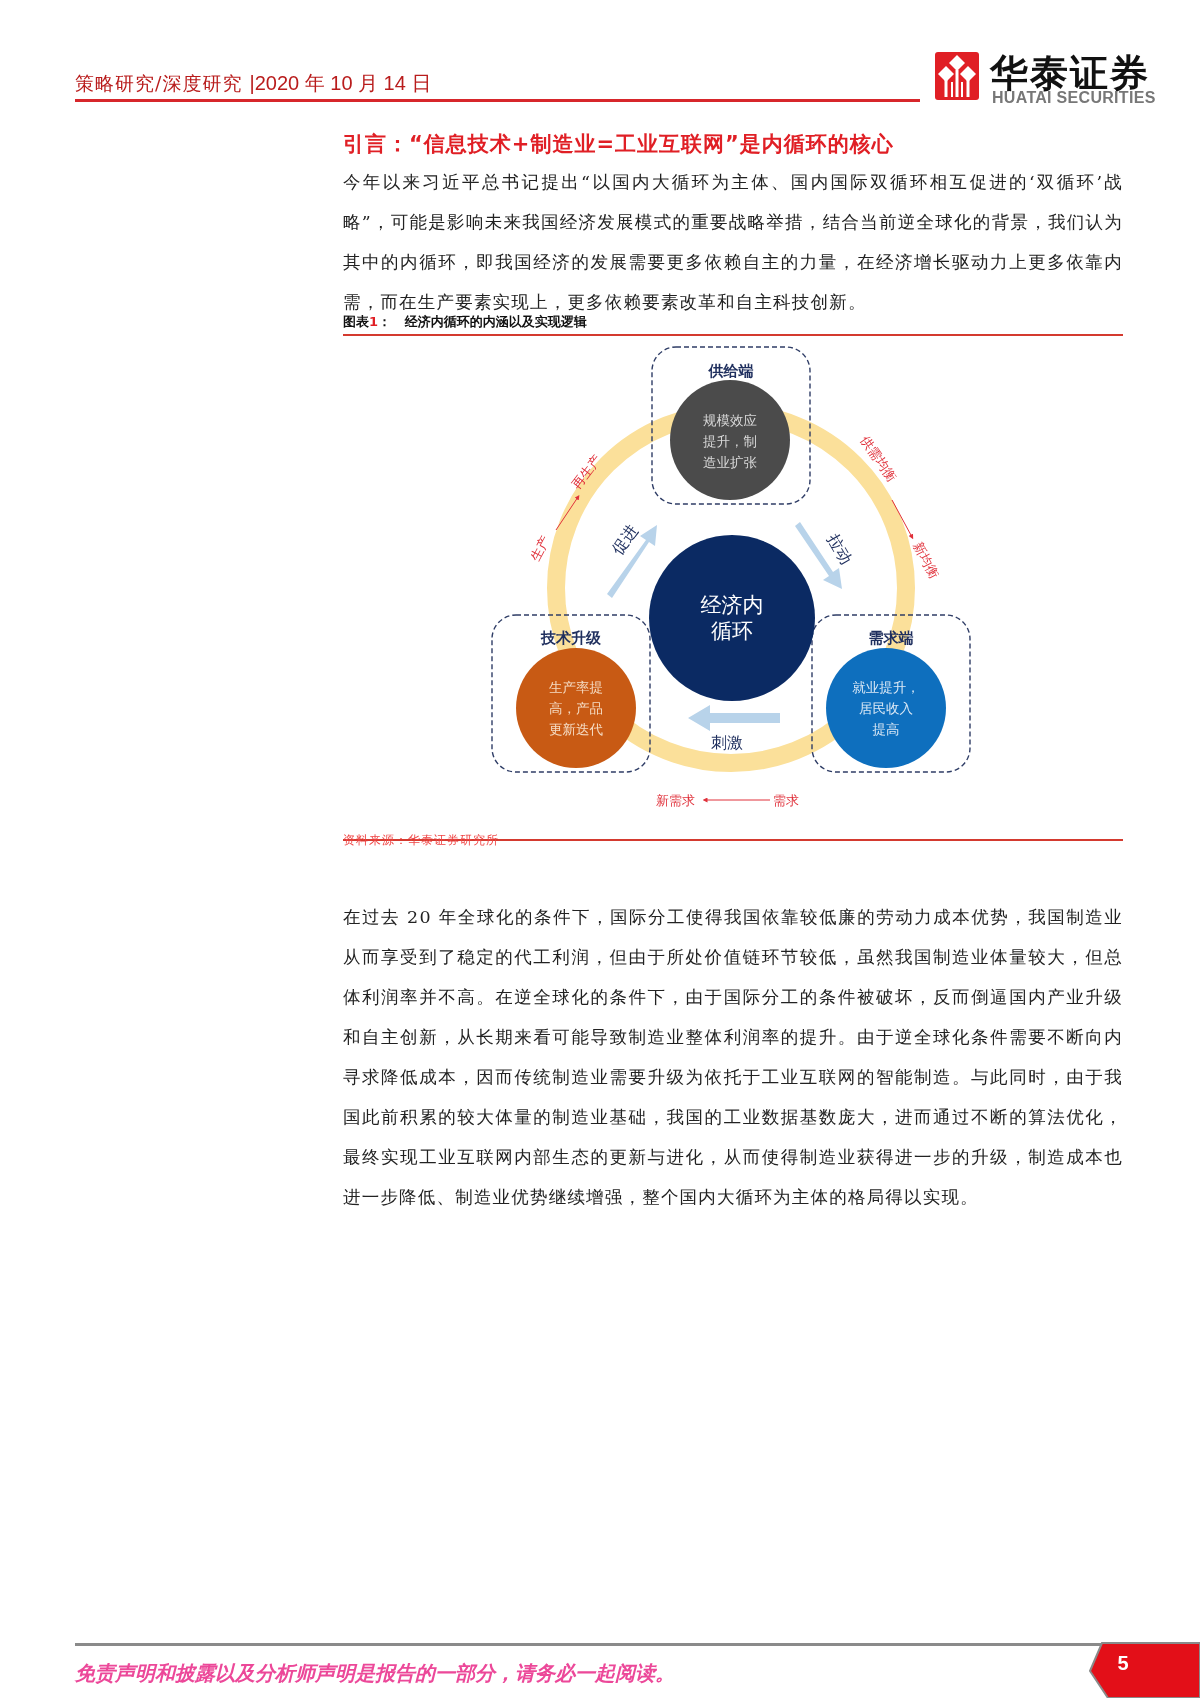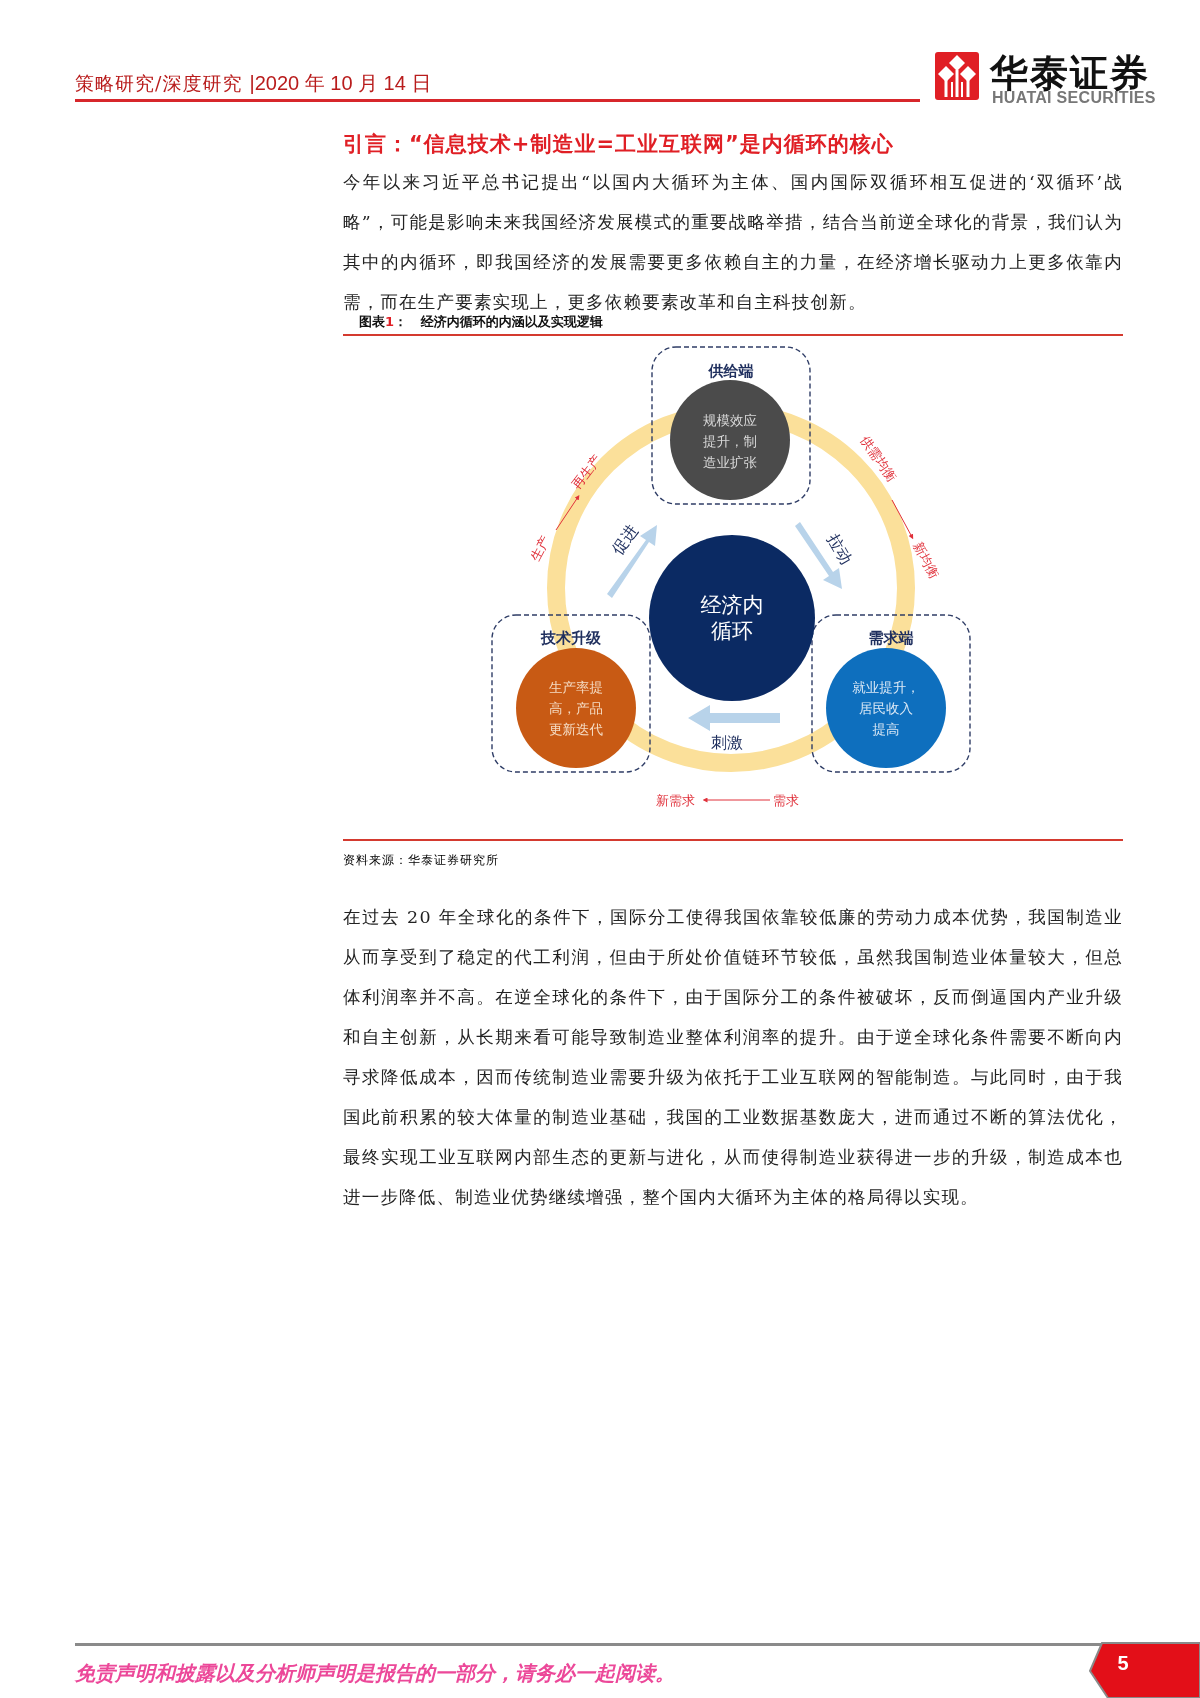--- a/index.html
+++ b/index.html
@@ -9,25 +9,25 @@
   .hdr-text { left:75px; top:70px; font-size:19px; color:#b91c1c; letter-spacing:1px; white-space:nowrap; }
   .hdr-text .date { font-family:"Liberation Sans", sans-serif; font-size:20px; letter-spacing:0; }
   .hdr-line { left:75px; top:99px; width:845px; height:3px; background:#d7262b; }
   .logo-mark { left:935px; top:52px; width:44px; height:48px; }
   .logo-cn { left:990px; top:48px; font-size:38px; font-weight:bold; color:#111; letter-spacing:2px; font-family:"DejaVu Sans", sans-serif; white-space:nowrap; }
   .logo-en { left:992px; top:89px; font-size:16px; font-weight:bold; color:#777; font-family:"Liberation Sans", sans-serif; letter-spacing:0.3px; white-space:nowrap; }
   .h1 { left:343px; top:130px; font-size:21px; font-weight:bold; color:#e01f25; white-space:nowrap; font-family:"DejaVu Sans", sans-serif; letter-spacing:1px; }
   .para { left:343px; width:780px; font-size:17.5px; line-height:40px; color:#222; text-align:justify; letter-spacing:1.2px; }
   .p1 { top:162px; }
   .p2 { top:897px; }
-  .fig-title { left:343px; top:313px; font-size:13px; font-weight:bold; color:#111; white-space:nowrap; font-family:"DejaVu Sans", sans-serif;margin-left:16px; }
+  .fig-title { left:343px; top:313px; font-size:13px; font-weight:bold; color:#111; white-space:nowrap; font-family:"DejaVu Sans", sans-serif; }
   .fig-title .num { color:#e01f25; }
   .fig-line-top { left:343px; top:334px; width:780px; height:2px; background:#d43a2f; }
   .fig-line-bot { left:343px; top:839px; width:780px; height:2px; background:#d43a2f; }
-  .source { left:343px; top:852px; font-size:12px; color:#000000; letter-spacing:1px; white-space:nowrap; }
+  .source { left:343px; top:832px; font-size:12px; color:#ef4444; letter-spacing:1px; white-space:nowrap; }
   .diagram { left:480px; top:340px; width:520px; height:495px; }
   .foot-line { left:75px; top:1643px; width:1040px; height:3px; background:#8a8a8a; }
   .foot-text { left:75px; top:1660px; font-size:20px; font-style:italic; font-weight:bold; color:#ec4899; white-space:nowrap; }
   .page-tab { left:1070px; top:1641px; width:130px; height:57px; }
   .page-num { left:1108px; top:1652px; width:30px; text-align:center; font-size:20px; font-weight:bold; color:#fff; font-family:"Liberation Sans", sans-serif; }
 </style>
 </head>
 <body>
 
 <div class="abs hdr-text">

